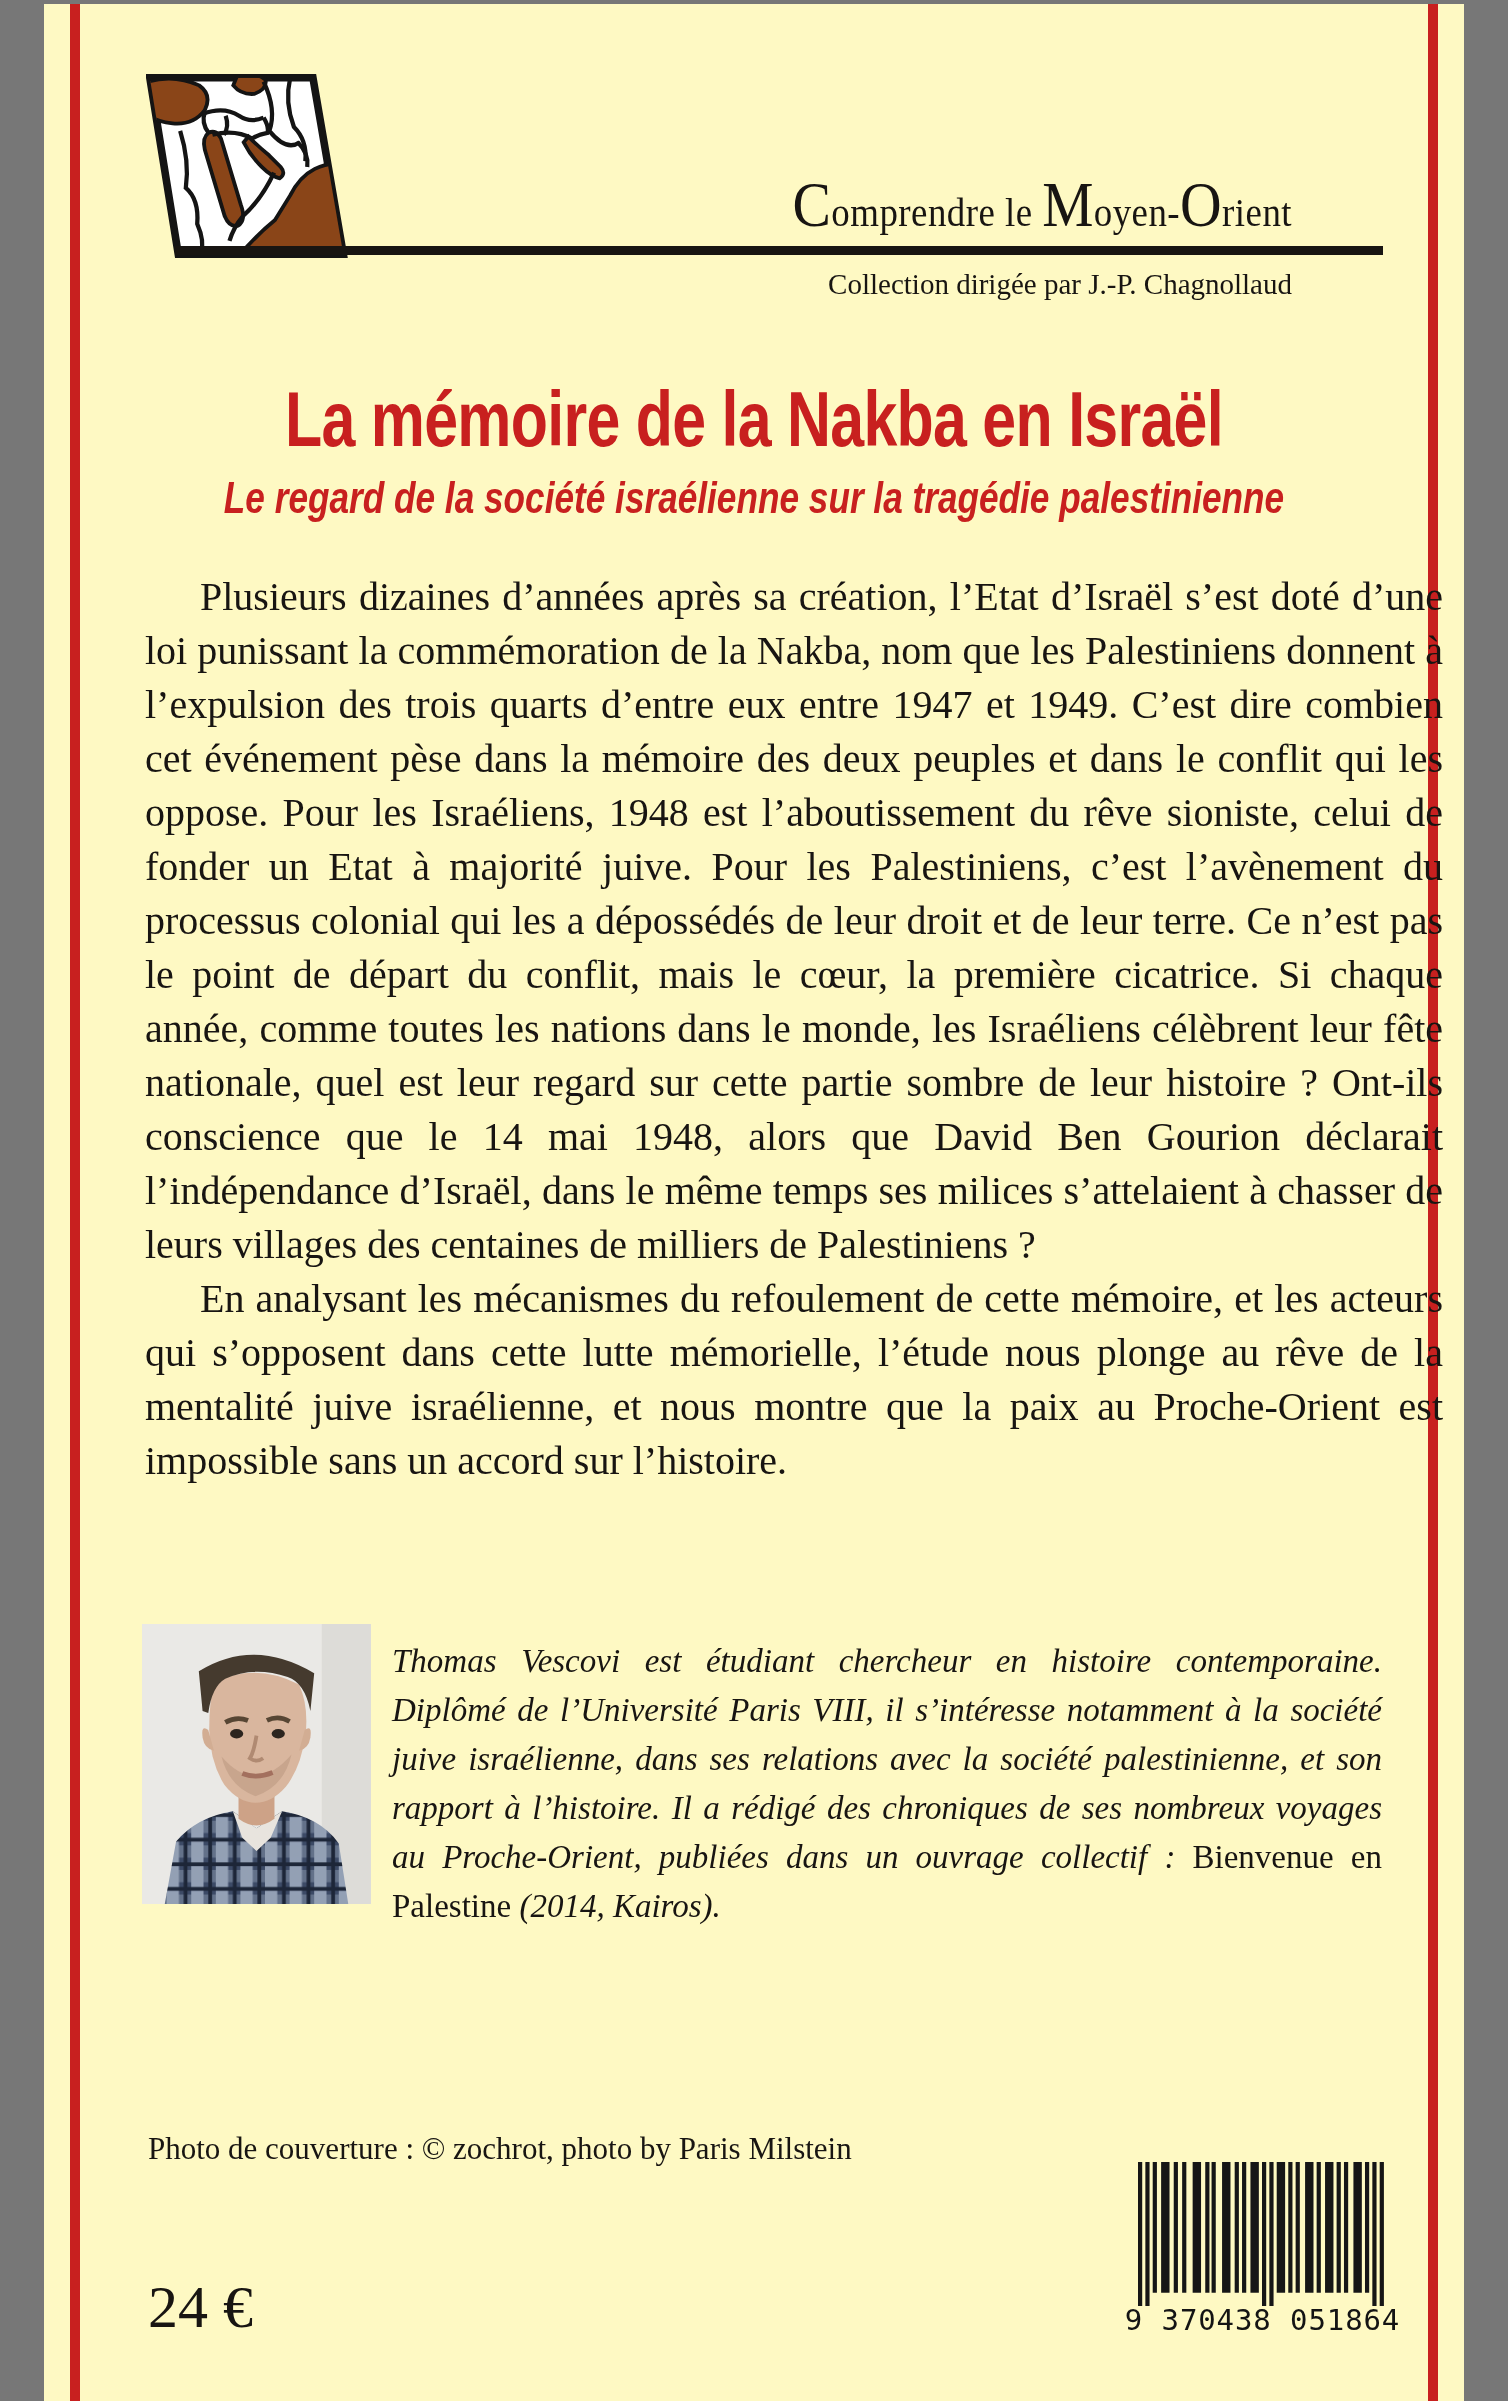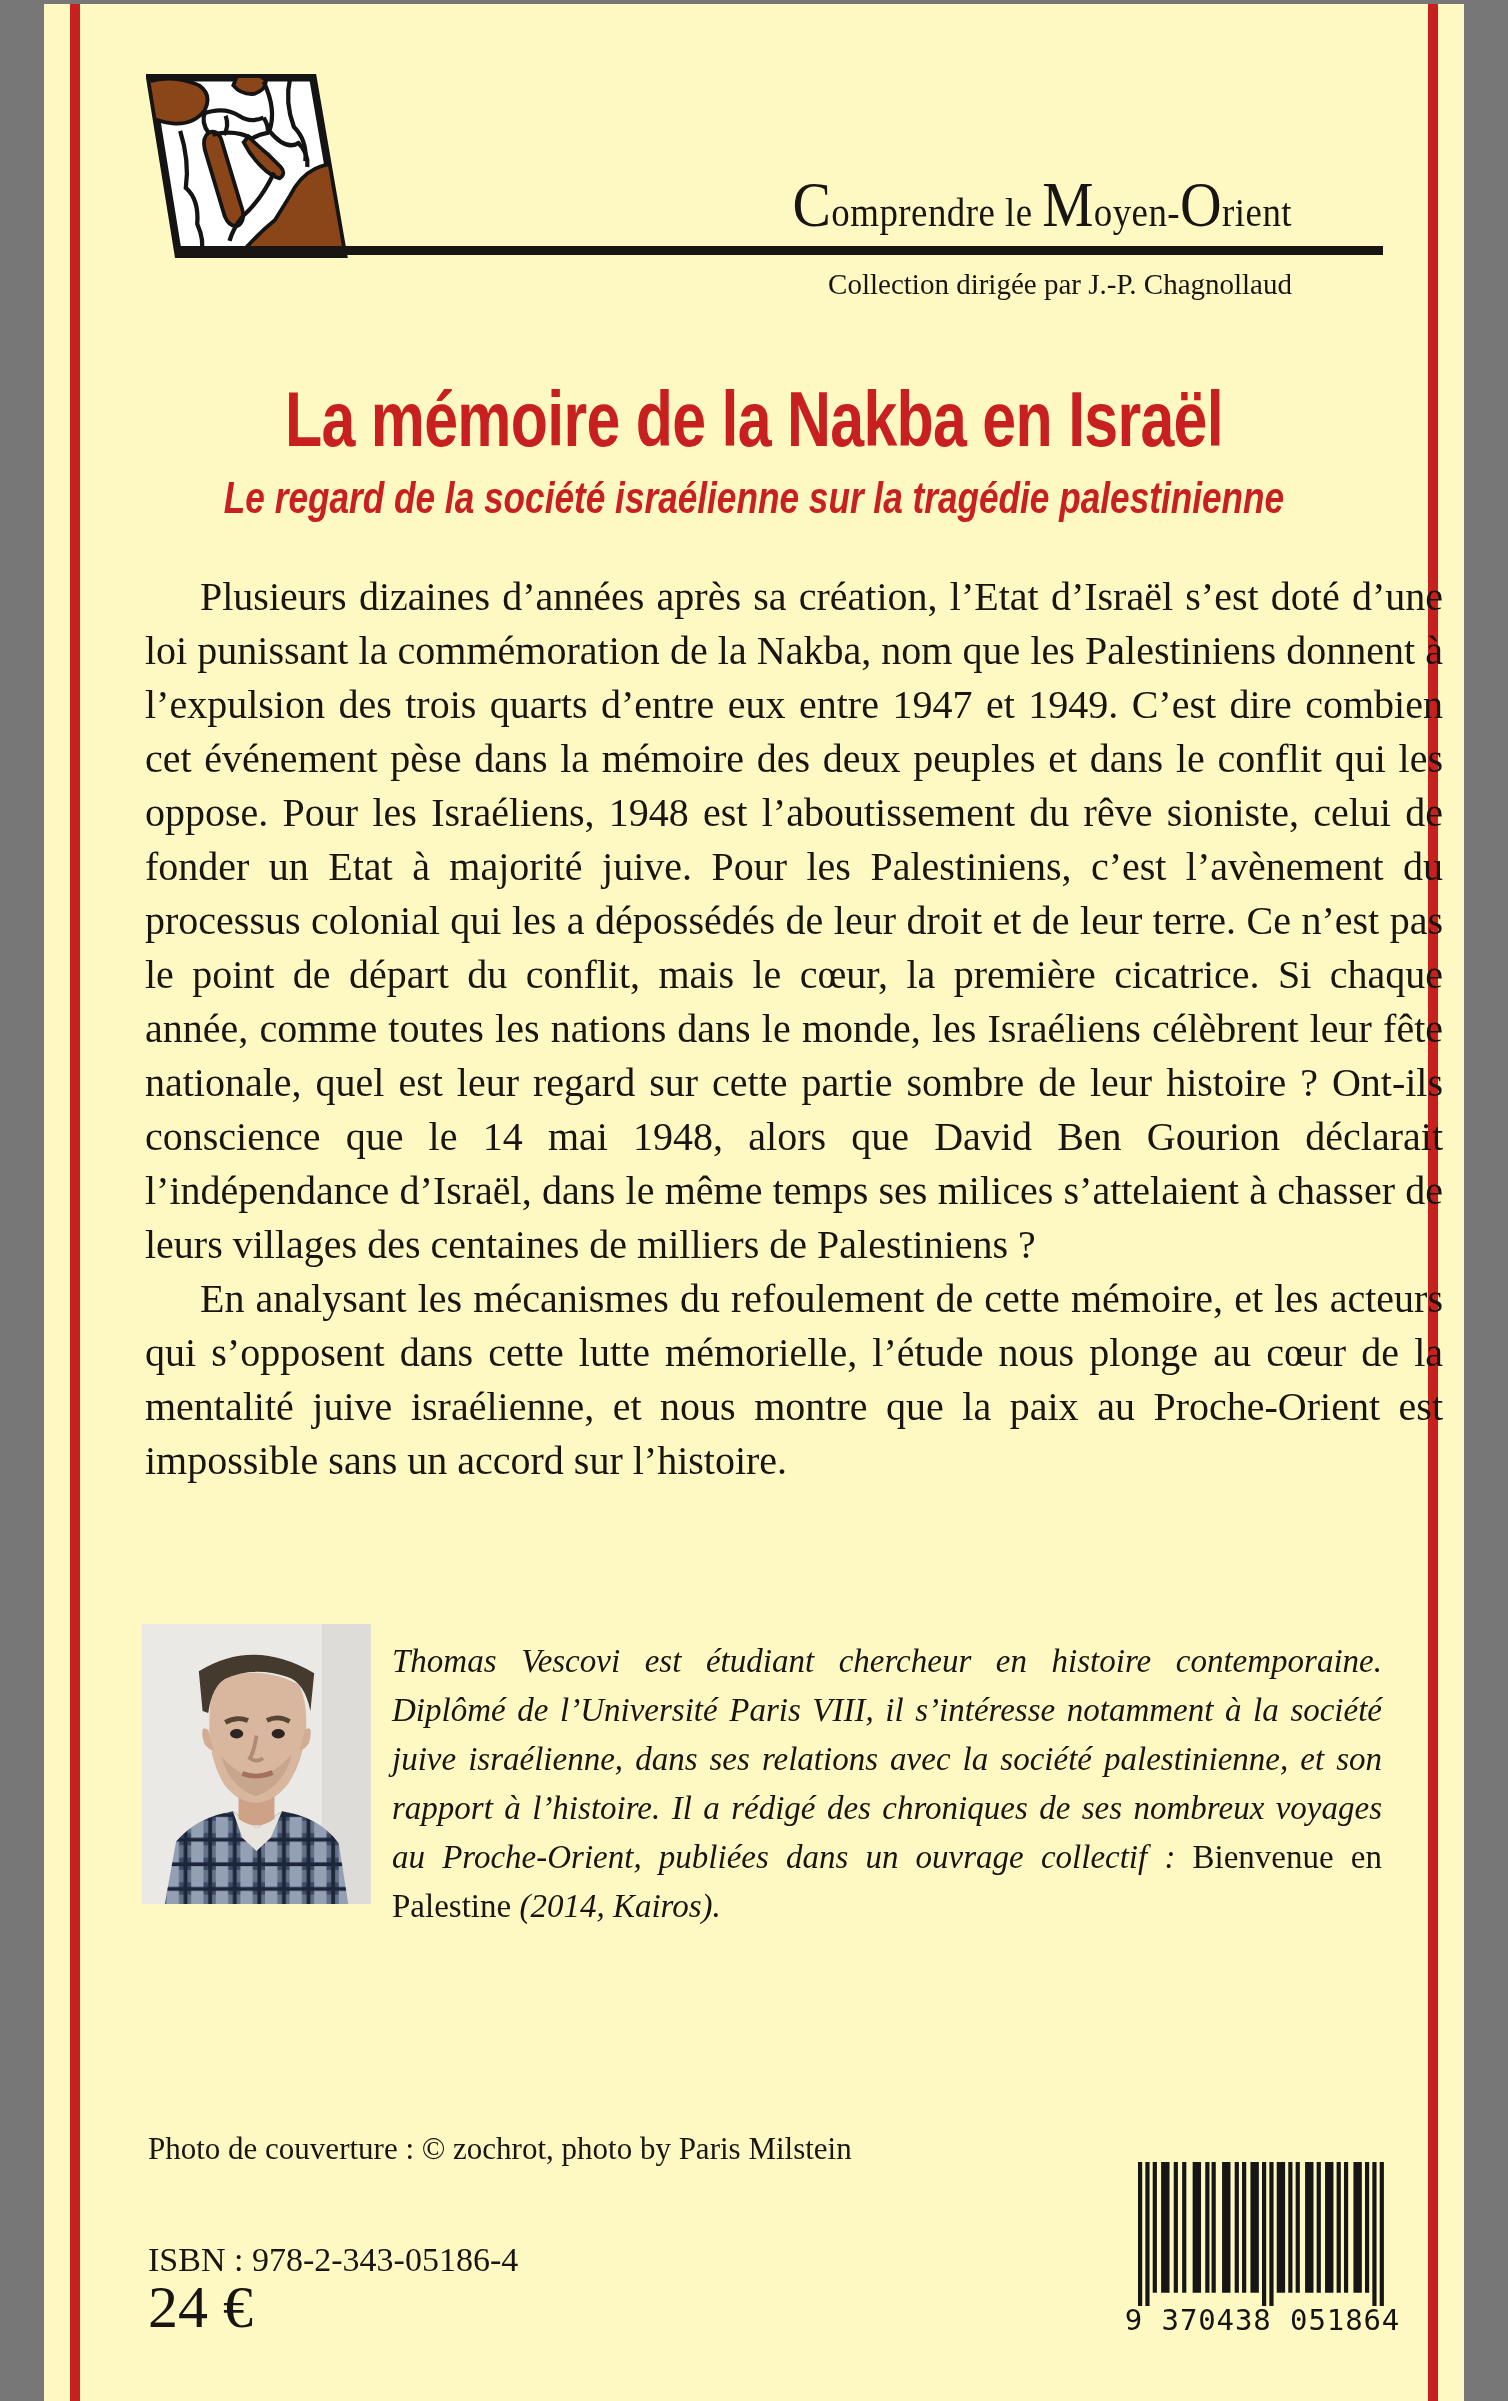--- a/index.html
+++ b/index.html
@@ -132,21 +132,21 @@
 
   <div class="brand"><span class="big">C</span><span>omprendre le </span><span class="big">M</span><span>oyen-</span><span class="big">O</span><span>rient</span></div>
 
   <div class="collection">Collection dirigée par J.-P. Chagnollaud</div>
 
   <div class="main-title">La mémoire de la Nakba en Israël</div>
   <div class="subtitle">Le regard de la société israélienne sur la tragédie palestinienne</div>
 
   <div class="body-text">
     <p>Plusieurs dizaines d’années après sa création, l’Etat d’Israël s’est doté d’une loi punissant la commémoration de la Nakba, nom que les Palestiniens donnent à l’expulsion des trois quarts d’entre eux entre 1947 et 1949. C’est dire combien cet événement pèse dans la mémoire des deux peuples et dans le conflit qui les oppose. Pour les Israéliens, 1948 est l’aboutissement du rêve sioniste, celui de fonder un Etat à majorité juive. Pour les Palestiniens, c’est l’avènement du processus colonial qui les a dépossédés de leur droit et de leur terre. Ce n’est pas le point de départ du conflit, mais le cœur, la première cicatrice. Si chaque année, comme toutes les nations dans le monde, les Israéliens célèbrent leur fête nationale, quel est leur regard sur cette partie sombre de leur histoire ? Ont-ils conscience que le 14 mai 1948, alors que David Ben Gourion déclarait l’indépendance d’Israël, dans le même temps ses milices s’attelaient à chasser de leurs villages des centaines de milliers de Palestiniens ?</p>
-    <p>En analysant les mécanismes du refoulement de cette mémoire, et les acteurs qui s’opposent dans cette lutte mémorielle, l’étude nous plonge au cœur de la mentalité juive israélienne, et nous montre que la paix au Proche-Orient est impossible sans un accord sur l’histoire.</p>
+    <p>En analysant les mécanismes du refoulement de cette mémoire, et les acteurs qui s’opposent dans cette lutte mémorielle, l’étude nous plonge au rêve de la mentalité juive israélienne, et nous montre que la paix au Proche-Orient est impossible sans un accord sur l’histoire.</p>
   </div>
 
   <div class="author-photo">
     <svg viewBox="0 0 242 296" width="229" height="280">
       <defs>
         <pattern id="plaid" width="26" height="26" patternUnits="userSpaceOnUse">
           <rect width="26" height="26" fill="#3c4a66"></rect>
           <rect width="13" height="26" fill="#93a0b5"></rect>
           <rect width="26" height="13" fill="#93a0b5" opacity="0.45"></rect>
           <rect width="4" height="26" x="18" fill="#1d2638"></rect>
@@ -176,21 +176,20 @@
       <ellipse cx="144" cy="116" rx="7" ry="5" fill="#2c251f"></ellipse>
 
       <path d="M121,118 Q118,136 114,142 Q121,147 128,142" stroke="#b08a72" stroke-width="4" fill="none"></path>
       <path d="M106,158 Q121,164 138,157" stroke="#a3705e" stroke-width="5" fill="none"></path>
     </svg>
   </div>
 
   <p class="bio"><span class="name">Thomas Vescovi</span><span> est étudiant chercheur en histoire contemporaine. Diplômé de l’Université Paris VIII, il s’intéresse notamment à la société juive israélienne, dans ses relations avec la société palestinienne, et son rapport à l’histoire. Il a rédigé des chroniques de ses nombreux voyages au Proche-Orient, publiées dans un ouvrage collectif : </span><span class="roman">Bienvenue en Palestine </span><span>(2014, Kairos).</span></p>
 
   <div class="photo-credit">Photo de couverture : © zochrot, photo by Paris Milstein</div>
-  <div class="isbn">ISBN : 978-2-343-05186-4</div>
   <div class="price">24 €</div>
 
   <div class="barcode">
     <svg viewBox="0 0 236 152" preserveAspectRatio="none">
       <g fill="#161616">
         <rect x="0" width="4" height="152"></rect>
           <rect x="7" width="4" height="152"></rect>
         <rect x="14" width="4" height="138"></rect>
           <rect x="22" width="8" height="138"></rect>
         <rect x="34" width="4" height="138"></rect>

